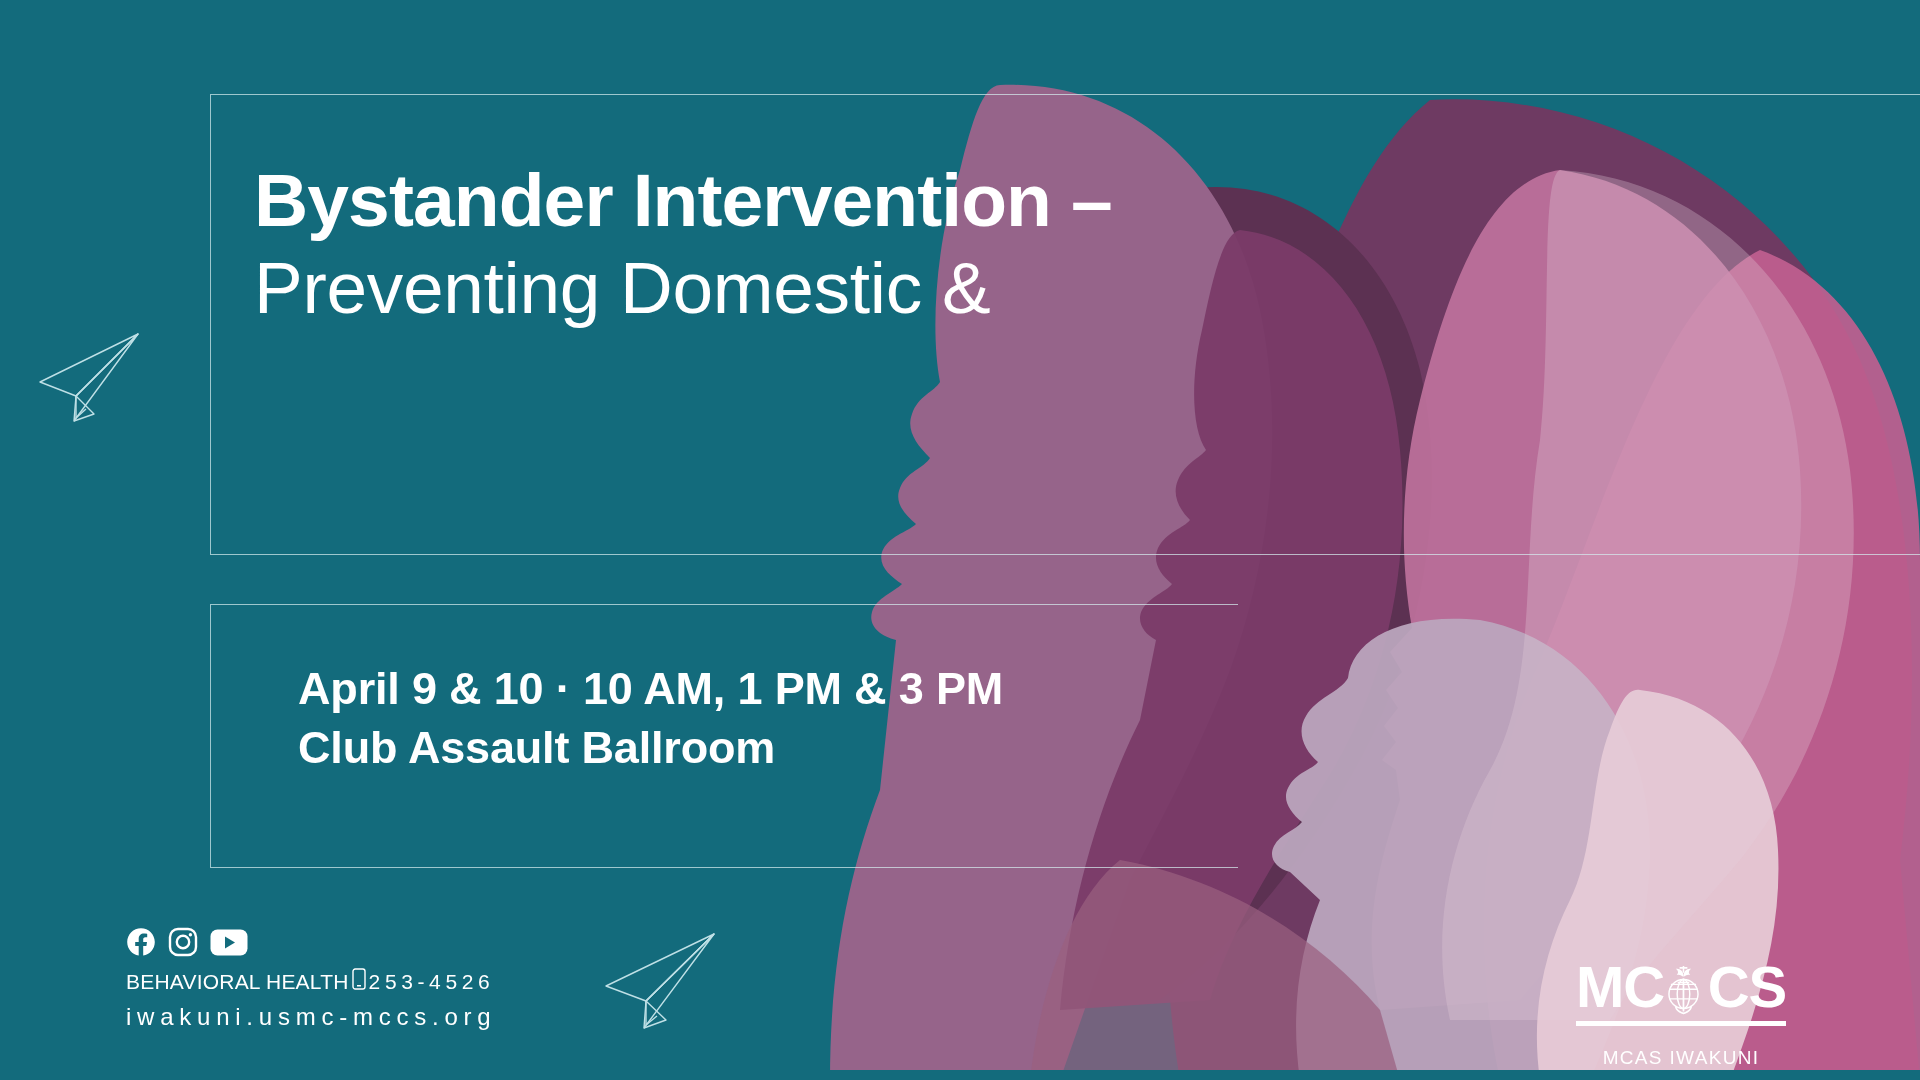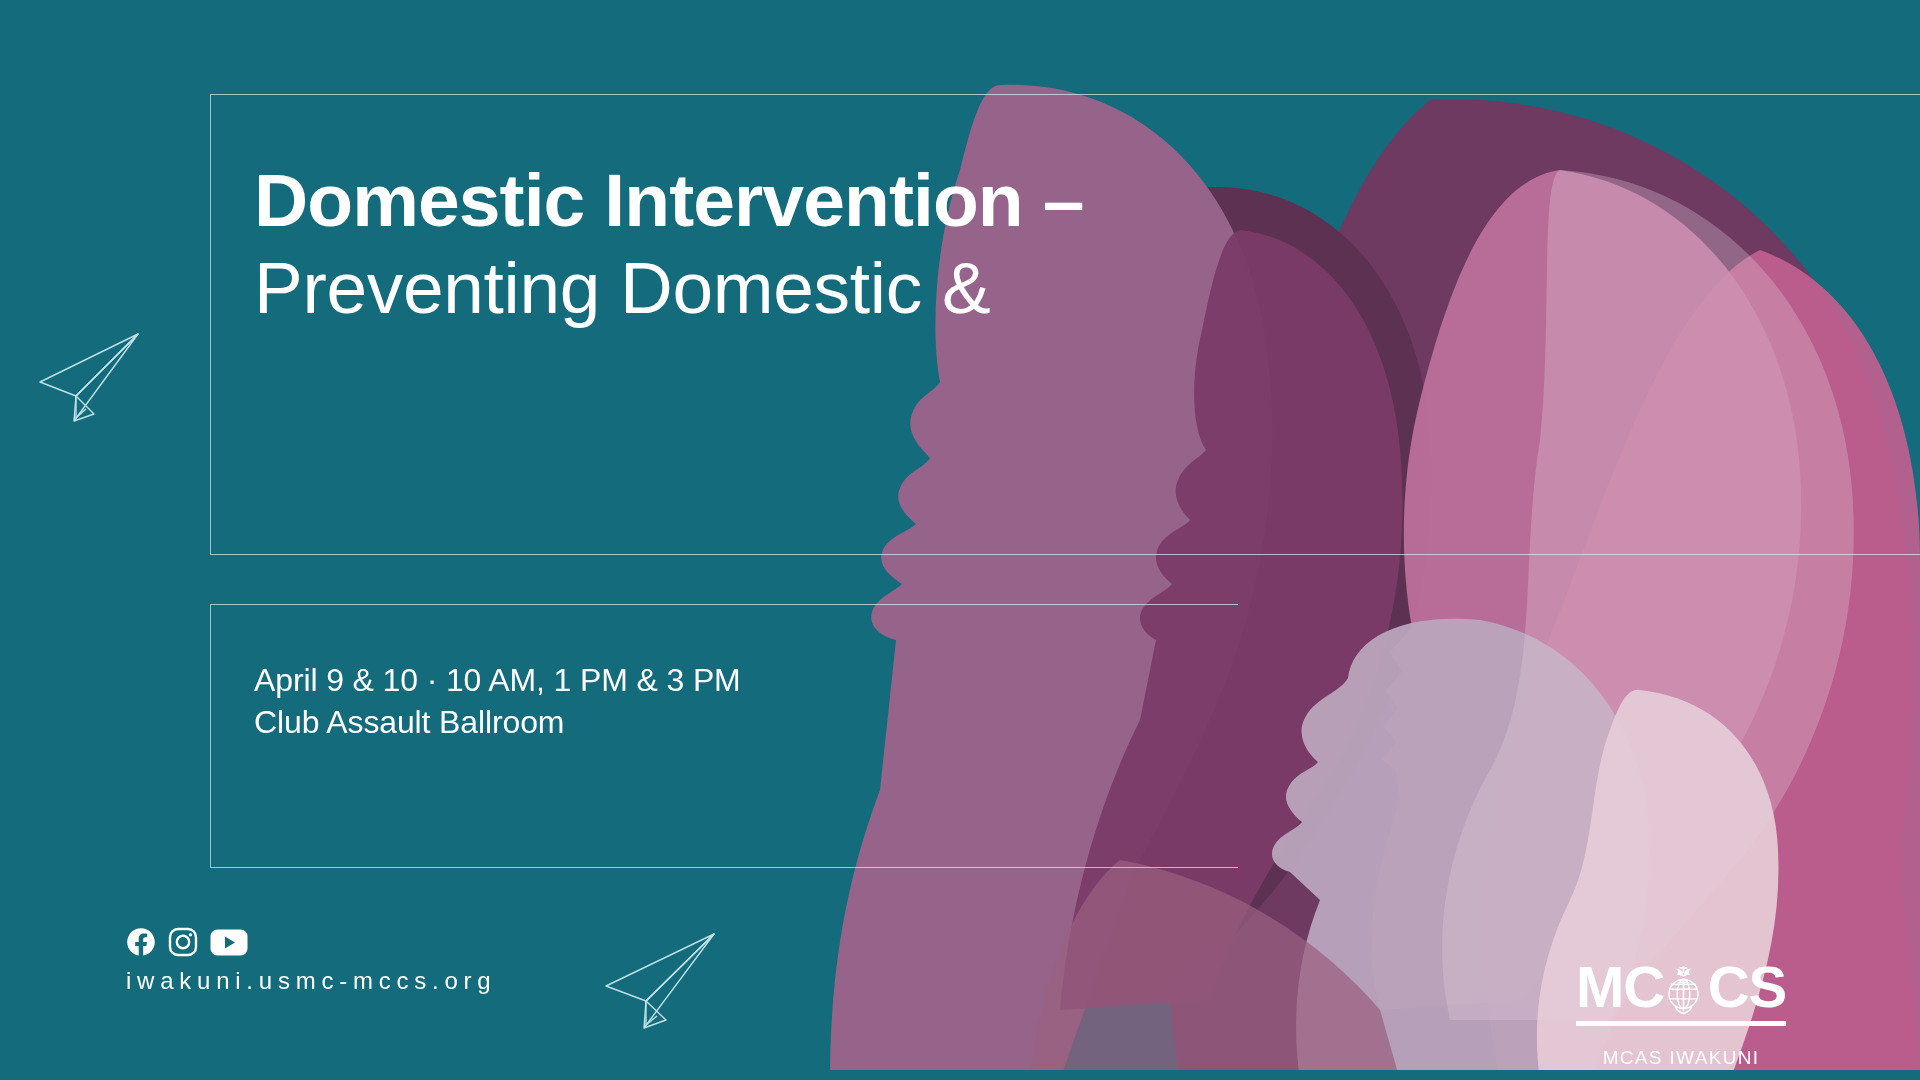--- a/index.html
+++ b/index.html
@@ -90,23 +90,24 @@
   .eventinfo {
     position: absolute;
     left: 254px;
     top: 660px;
     color: #ffffff;
     line-height: 1.31;
   }
   .eventinfo .e1,
   .eventinfo .e2 {
     display: block;
-    font-size: 32px;
-    font-weight: 400;
+    font-size: 45px;
+    font-weight: 700;
     letter-spacing: -0.004em;
+    margin-left: 44px;
   }
 
   
   .footer {
     position: absolute;
     left: 126px;
     top: 925px;
     z-index: 5;
     color: #ffffff;
   }
@@ -276,21 +277,21 @@
   <svg class="plane plane-bottom" width="132" height="105" viewBox="0 0 132 105" fill="none" stroke="#bfe0e6" stroke-width="1.4" stroke-linejoin="round">
     <path d="M126,6 L18,58 L58,73 Z"></path>
     <path d="M126,6 L58,73 L56,100 Z"></path>
     <path d="M126,6 L58,73 L78,92 L56,100"></path>
     <path d="M58,73 L58,97 L69,88"></path>
   </svg>
 
   <div class="text-layer">
 
     <h1 class="headline">
-      <span class="l1">Domestic Intervention –</span>
+      <span class="l1">Bystander Intervention –</span>
       <span class="l2">Preventing Domestic &amp;</span>
     </h1>
 
     <div class="eventinfo">
       <span class="e1">April 9 &amp; 10 · 10 AM, 1 PM &amp; 3 PM</span>
       <span class="e2">Club Assault Ballroom</span>
     </div>
 
   </div>
 
@@ -310,20 +311,30 @@
         <circle cx="15" cy="15" r="6.2" fill="none" stroke="#ffffff" stroke-width="2.4"></circle>
         <circle cx="22.4" cy="7.7" r="1.7" fill="#ffffff"></circle>
       </svg>
 
       <svg width="38" height="27" viewBox="0 0 38 27">
         <rect x="0.5" y="0.5" width="37" height="26" rx="7" ry="7" fill="#ffffff"></rect>
         <path fill="#136B7C" d="M15,7.6 L25,13.5 L15,19.4 Z"></path>
       </svg>
     </div>
 
+    <div class="contact-line">
+      <span class="label">BEHAVIORAL HEALTH</span>
+      <span class="phone-icon">
+        <svg width="14" height="22" viewBox="0 0 14 22">
+          <rect x="1" y="1" width="12" height="20" rx="2.2" ry="2.2" fill="none" stroke="#ffffff" stroke-width="1.4"></rect>
+          <rect x="5" y="17" width="4" height="1.5" fill="#ffffff"></rect>
+        </svg>
+      </span>
+      <span class="phone-num">253-4526</span>
+    </div>
 
     <div class="url-line">iwakuni.usmc-mccs.org</div>
   </div>
 
   <div class="mccs-logo">
     <div class="mccs-wordmark">
       <span class="mc">MC</span>
       <span class="cs">CS</span>
       <svg class="mccs-ega" viewBox="0 0 64 64">
         <g fill="none" stroke="#ffffff" stroke-width="1.5">

